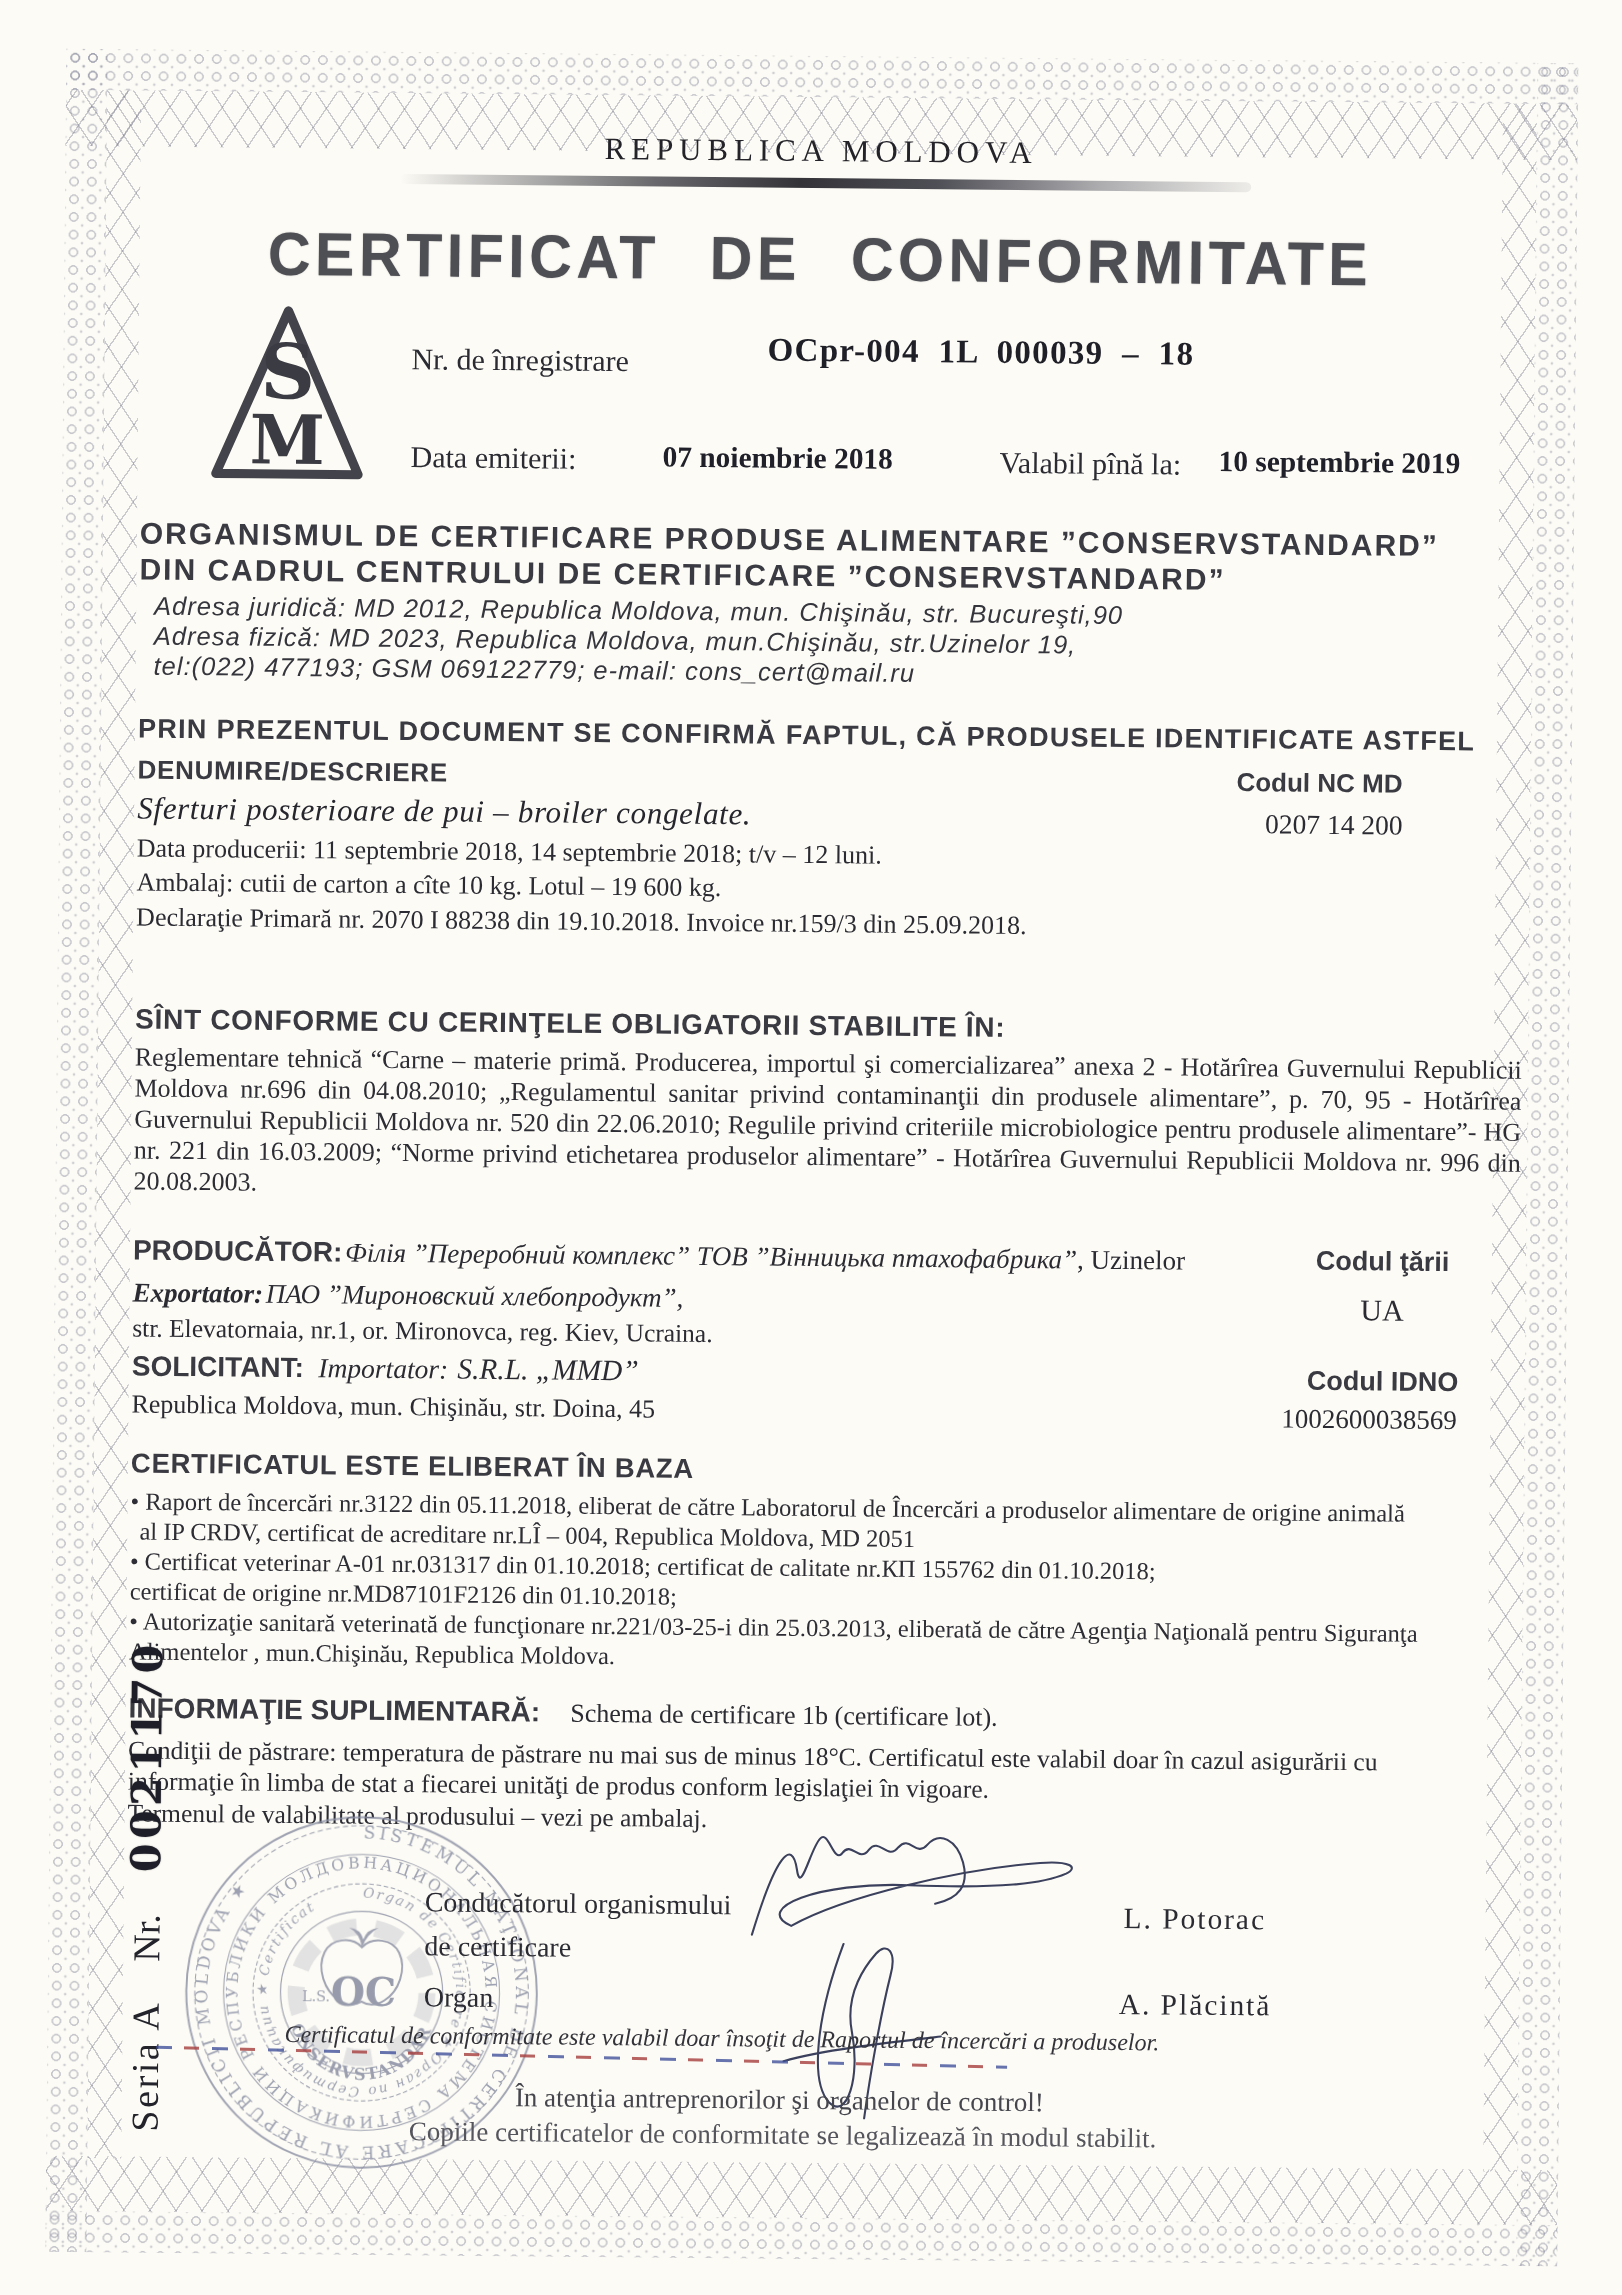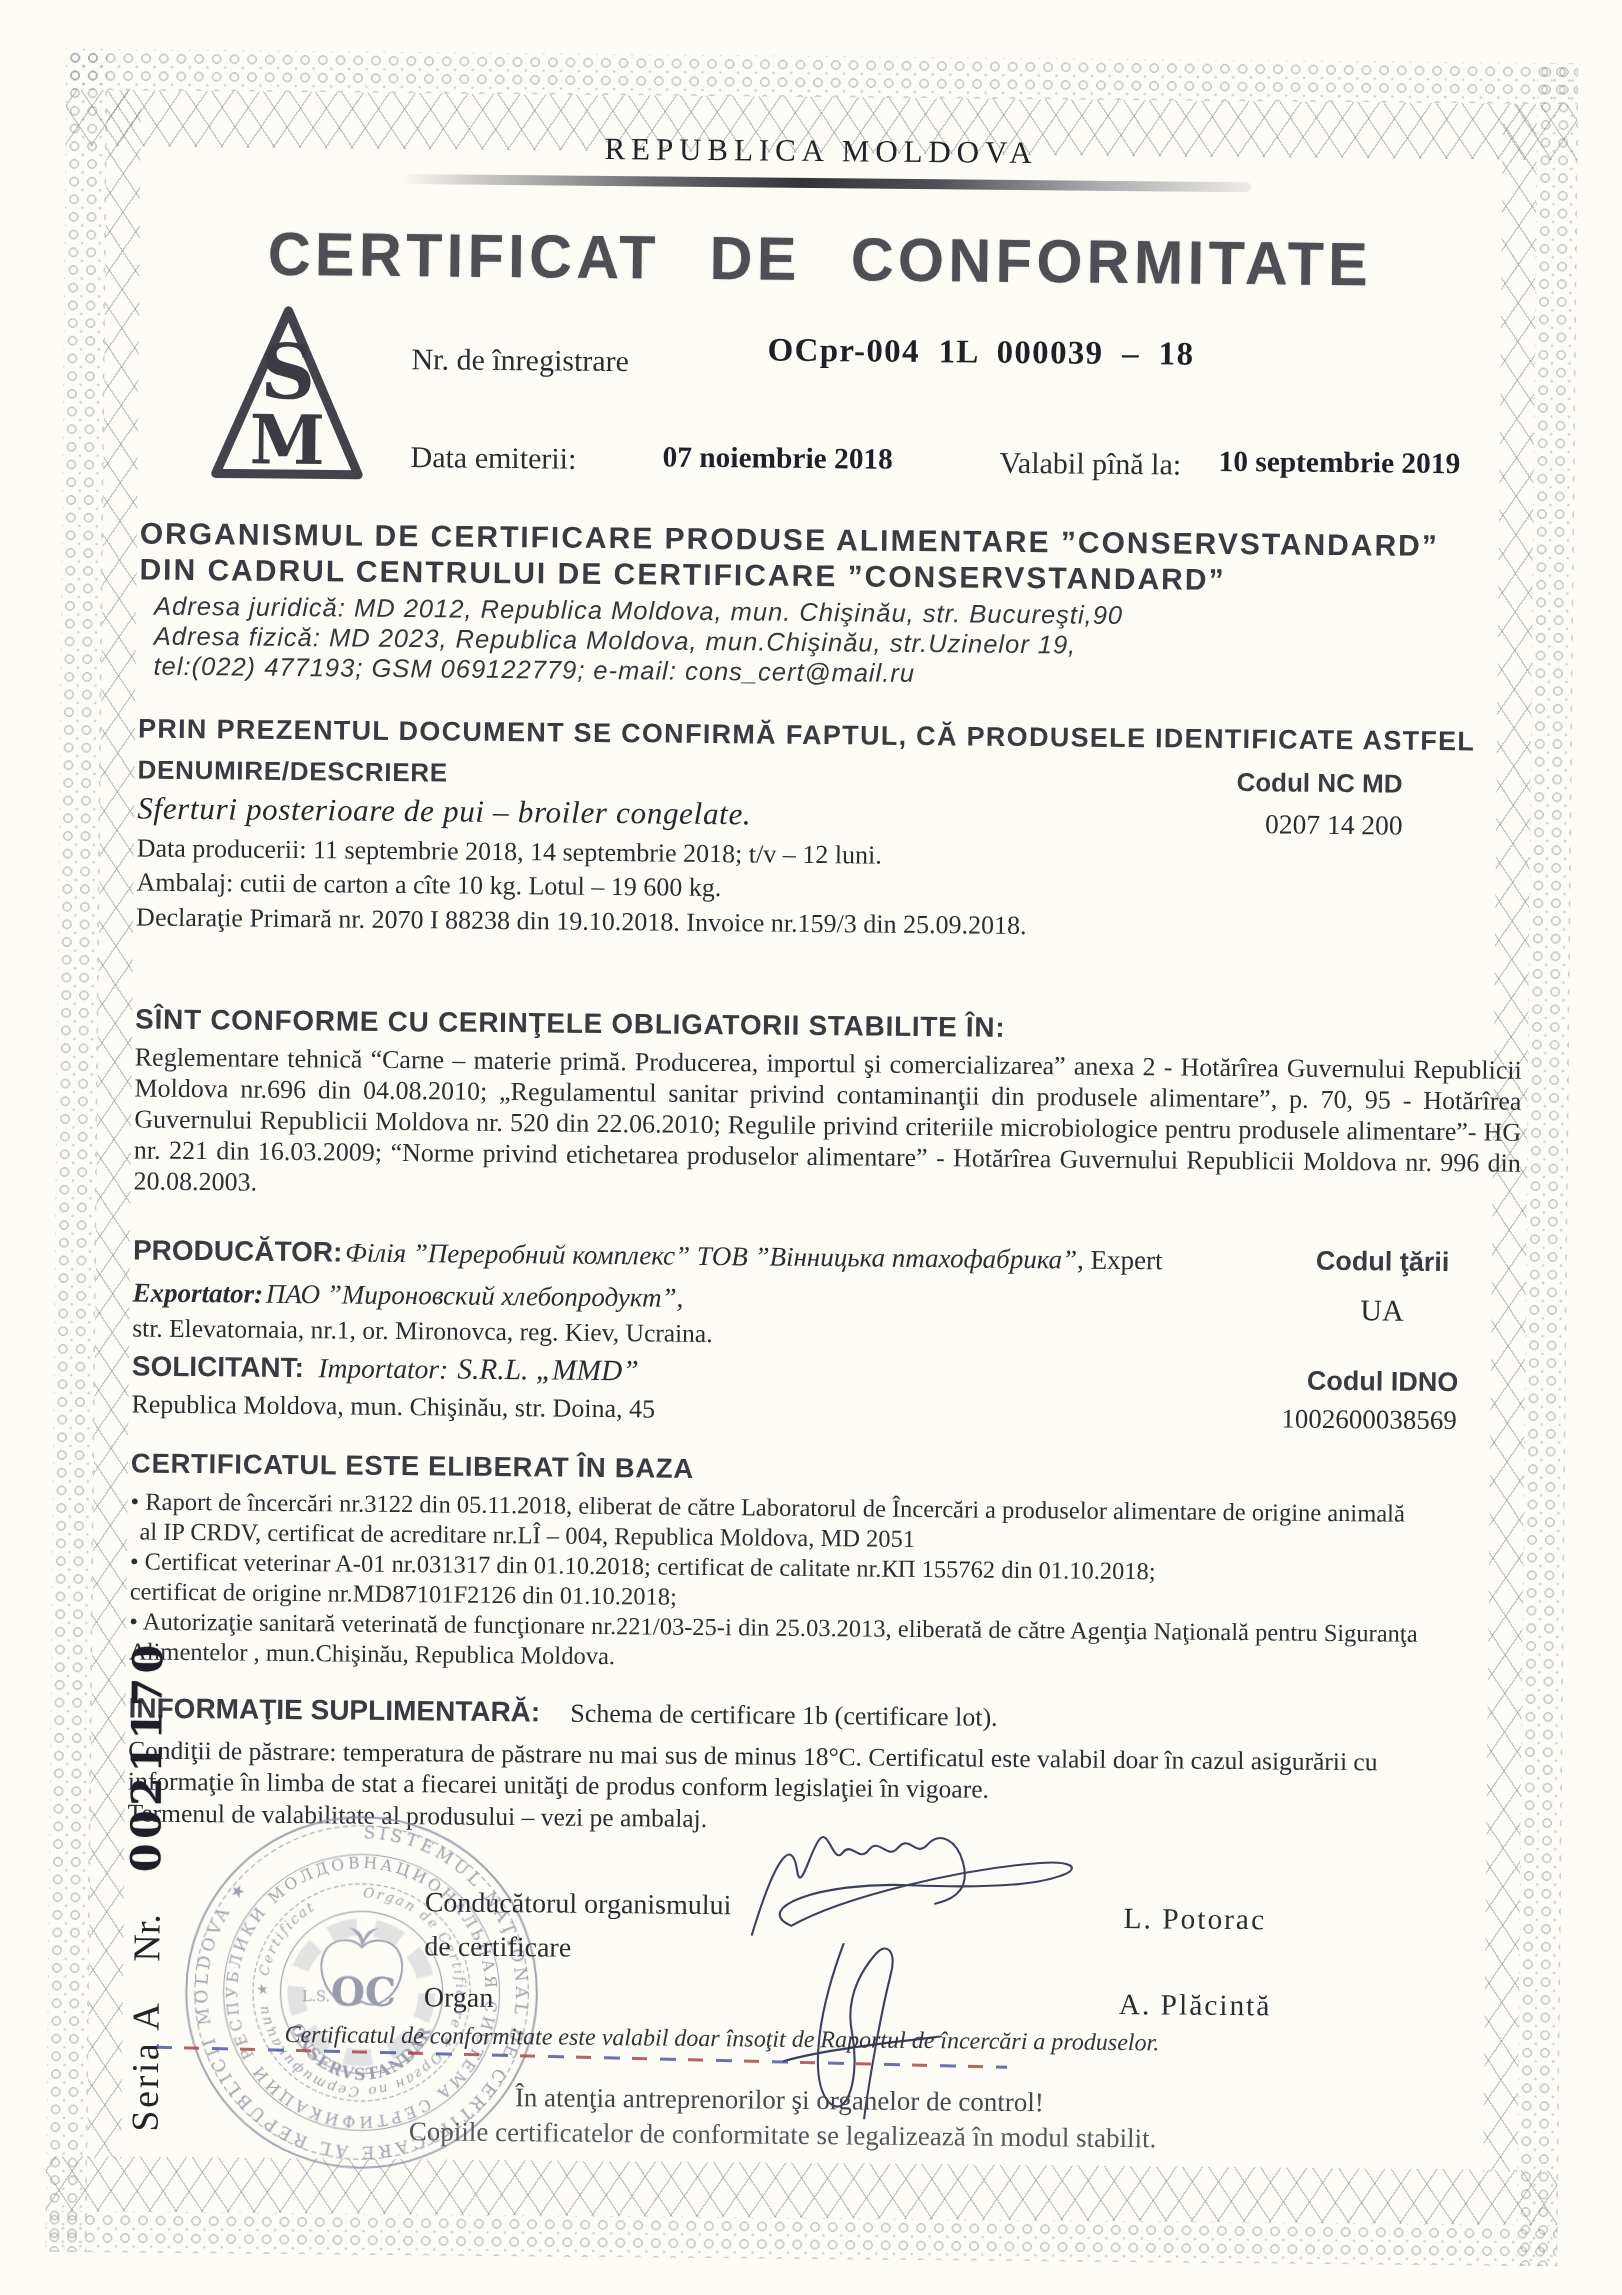--- a/index.html
+++ b/index.html
@@ -73,21 +73,21 @@
   <div class="abs ser nw" style="left:1262px;top:804px;font-size:27.5px">0207 14 200</div>
   <div class="abs ser nw" style="left:134px;top:840px;font-size:26px">Data producerii: 11 septembrie 2018, 14 septembrie 2018; t/v – 12 luni.</div>
   <div class="abs ser nw" style="left:134px;top:874px;font-size:26px">Ambalaj: cutii de carton a cîte 10 kg. Lotul – 19 600 kg.</div>
   <div class="abs ser nw" style="left:134px;top:909px;font-size:26px">Declaraţie Primară nr. 2070 I 88238 din 19.10.2018. Invoice nr.159/3 din 25.09.2018.</div>
 
   <div class="abs sb nw" style="left:134px;top:1010px;font-size:28px;letter-spacing:0.7px">SÎNT CONFORME CU CERINŢELE OBLIGATORII STABILITE ÎN:</div>
   <div class="abs ser body-just" style="left:134px;top:1048px;width:1387px">Reglementare tehnică “Carne – materie primă. Producerea, importul şi comercializarea”  anexa 2 - Hotărîrea Guvernului Republicii Moldova nr.696 din 04.08.2010; „Regulamentul sanitar privind contaminanţii din produsele alimentare”, p. 70, 95 - Hotărîrea Guvernului Republicii Moldova nr. 520 din 22.06.2010; Regulile privind criteriile microbiologice pentru produsele alimentare”- HG nr. 221 din 16.03.2009; “Norme privind  etichetarea produselor  alimentare” - Hotărîrea Guvernului Republicii Moldova  nr. 996 din 20.08.2003.</div>
 
   <div class="abs nw" style="left:134px;top:1241px">
     <span class="sb" style="font-size:28px">PRODUCĂTOR:</span>
-    <span class="ser it" style="font-size:27px">Філія ”Переробний комплекс” ТОВ ”Вінницька птахофабрика”</span><span class="ser" style="font-size:27px">, Expert</span>
+    <span class="ser it" style="font-size:27px">Філія ”Переробний комплекс” ТОВ ”Вінницька птахофабрика”</span><span class="ser" style="font-size:27px">, Uzinelor</span>
   </div>
   <div class="abs sb nw" style="left:1317px;top:1241px;font-size:27px">Codul ţării</div>
   <div class="abs ser nw" style="left:1362px;top:1288px;font-size:30px">UA</div>
   <div class="abs nw" style="left:134px;top:1284px">
     <span class="ser it" style="font-size:27px;font-weight:bold">Exportator:</span>
     <span class="ser it" style="font-size:27px">ПАО ”Мироновский хлебопродукт”,</span>
   </div>
   <div class="abs ser nw" style="left:134px;top:1320px;font-size:25.5px">str. Elevatornaia, nr.1, or. Mironovca, reg. Kiev, Ucraina.</div>
 
   <div class="abs nw" style="left:134px;top:1356px">

